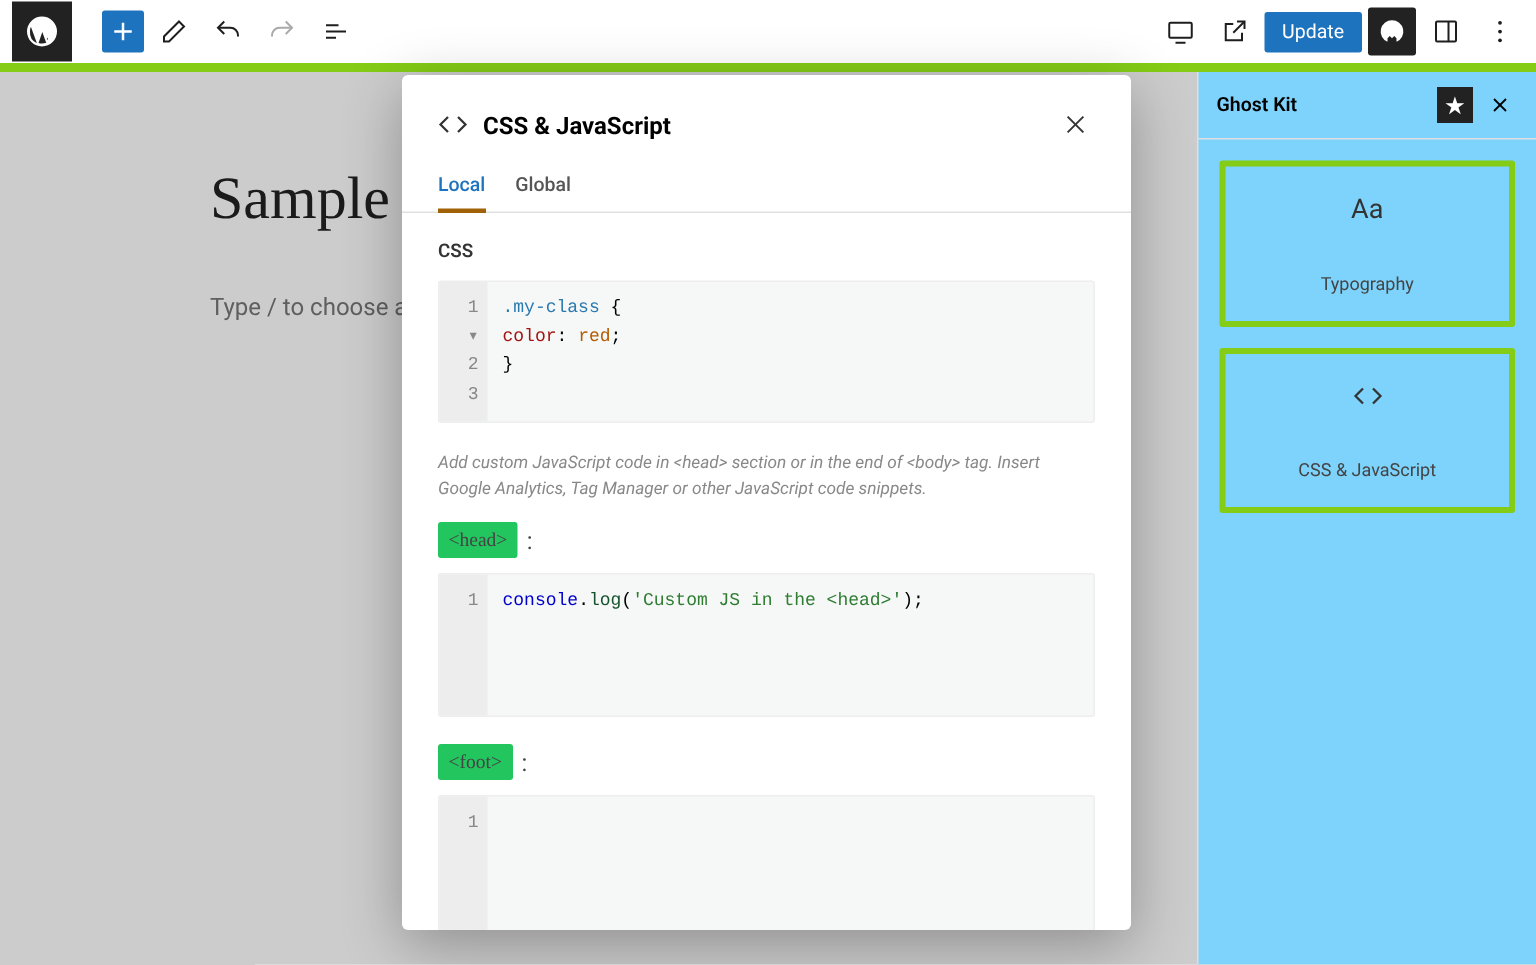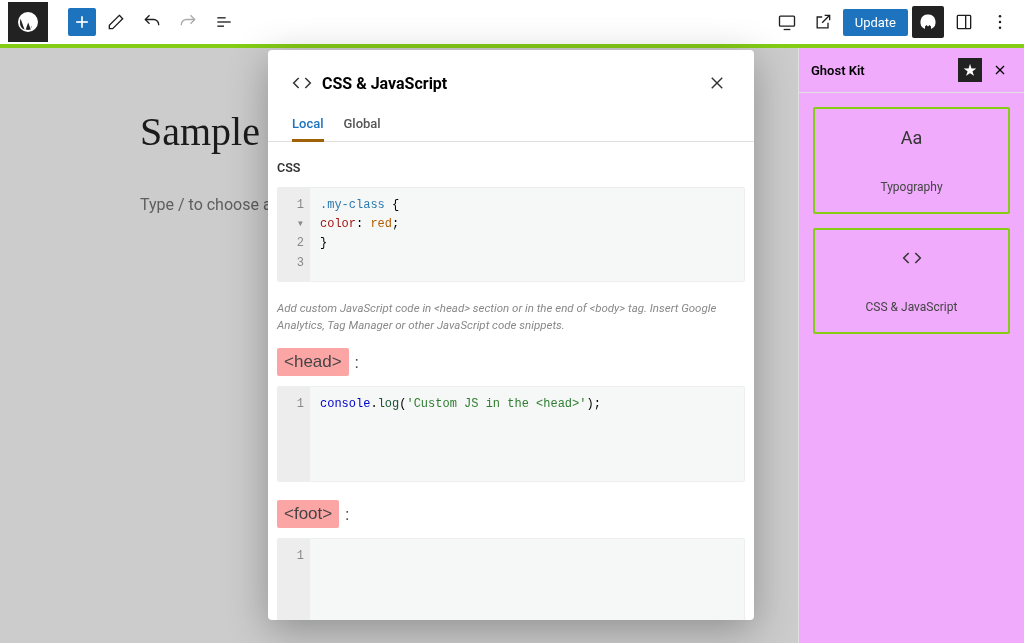--- a/index.html
+++ b/index.html
@@ -15,21 +15,21 @@
       overflow: hidden;
       position: relative;
     }
     .header-bar {
       height: 48px;
       background: #fff;
       display: flex;
       align-items: center;
       justify-content: space-between;
       padding: 0 8px;
-      border-bottom: 4px solid #84cc16;
+      border-bottom: 6px solid #84cc16;
     }
     .header-left {
       display: flex;
       align-items: center;
       gap: 4px;
     }
     .wp-logo {
       width: 40px;
       height: 40px;
       background: #222;
@@ -113,21 +113,21 @@
       margin-top: 40px;
       color: #777;
       font-size: 16px;
     }
     .sidebar {
       position: absolute;
       top: 48px;
       right: 0;
       width: 226px;
       height: calc(643px - 48px);
-      background: #f0abfc;
+      background: #7dd3fc;
       border-left: 1px solid #e0e0e0;
       z-index: 6;
     }
     .sidebar-header {
       display: flex;
       align-items: center;
       justify-content: space-between;
       padding: 10px 12px;
       border-bottom: 1px solid #e0e0e0;
       font-size: 13px;
@@ -150,21 +150,21 @@
     .close-x {
       width: 24px;
       height: 24px;
       display: flex;
       align-items: center;
       justify-content: center;
       cursor: pointer;
     }
     .sidebar-card {
       margin: 14px;
-      border: 2px solid #84cc16;
+      border: 4px solid #84cc16;
       border-radius: 2px;
       padding: 18px 8px;
       text-align: center;
       cursor: pointer;
     }
     .sidebar-card-icon {
       font-size: 18px;
       color: #333;
       margin-bottom: 6px;
     }
@@ -219,21 +219,21 @@
       cursor: pointer;
       color: #555;
       font-weight: 500;
     }
     .modal-tab.active {
       color: #1e73be;
       border-bottom: 3px solid #a16207;
       margin-bottom: -1px;
     }
     .modal-body {
-      padding: 18px 9px;
+      padding: 18px 24px;
       overflow-y: auto;
       flex: 1;
     }
     .section-label {
       font-size: 12.5px;
       font-weight: 600;
       color: #333;
       margin-bottom: 12px;
     }
     .code-editor {
@@ -275,26 +275,26 @@
       color: #888;
       margin-bottom: 14px;
       line-height: 1.5;
     }
     .tag-label {
       display: flex;
       align-items: center;
       margin-bottom: 10px;
     }
     .tag-chip {
-      background: #fca5a5;
+      background: #22c55e;
       color: #444;
       padding: 4px 7px;
       border-radius: 2px;
-      font-family: Liberation Sans, sans-serif;
-      font-size: 17px;
+      font-family: Liberation Serif, serif;
+      font-size: 13px;
     }
     .colon {
       margin-left: 6px;
       color: #444;
     }
     svg { display: block; }
   </style>
 </head>
 <body>
 

